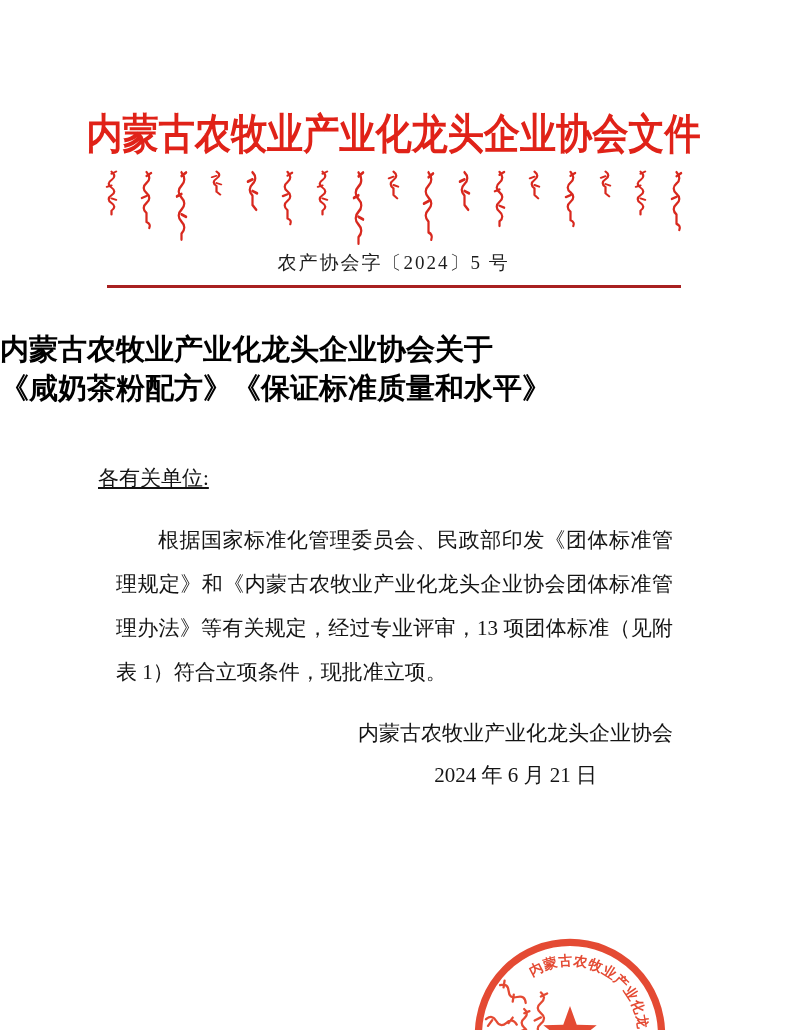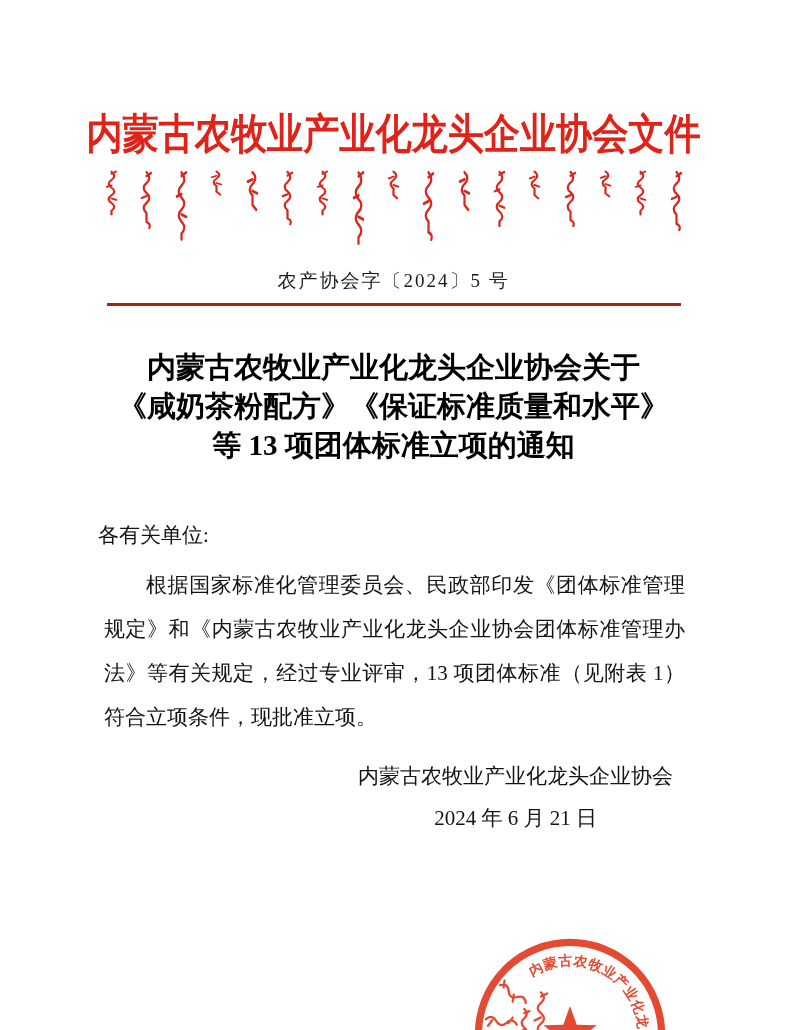--- a/index.html
+++ b/index.html
@@ -17,38 +17,38 @@
     letter-spacing:0px;
   }
   .mongolian-row{
     width:578px;margin:8px auto 0 auto;height:80px;
     display:flex;justify-content:space-between;align-items:flex-start;
   }
   .m-word{display:block;}
   .m-word svg{display:block;stroke:#d8281e;fill:none;stroke-width:2.4;stroke-linecap:round;stroke-linejoin:round;}
 
   .doc-number{
-    margin-top:18px;text-align:center;font-size:19px;letter-spacing:2px;color:#1c1c1c;
+    text-align:center;font-size:19px;letter-spacing:2px;color:#1c1c1c;
   }
   .red-line{
     width:574px;height:3px;background:#a82020;margin:9px auto 0 auto;
   }
 
   
   .notice-title{
-    margin-top:42px;text-align:center;font-size:29px;font-weight:bold;
+    margin-top:42px;text-align:left;font-size:29px;font-weight:bold;
     line-height:39px;color:#000;
   }
 
   
   .body-text{
     margin:48px 96px 0 98px;font-size:21px;line-height:44px;text-align:justify;color:#141414;
   }
-  .salutation{text-indent:0;}
-  .body-text p{margin:6px;text-indent:2em;}
+  .salutation{text-indent:0;text-decoration:underline;}
+  .body-text p{margin:18px;text-indent:2em;}
 
   
   .signature{
     width:max-content;margin:16px 114px 0 auto;text-align:center;
     font-size:21px;line-height:42px;color:#141414;position:relative;z-index:1;
   }
 
   
   .seal{
     position:absolute;left:466px;top:824px;width:208px;height:208px;
@@ -165,21 +165,20 @@
         </span>
     </div>
   </div>
 
   <div class="doc-number">农产协会字〔2024〕5 号</div>
   <div class="red-line"></div>
 
   <div class="notice-title">
     <div>内蒙古农牧业产业化龙头企业协会关于</div>
     <div>《咸奶茶粉配方》《保证标准质量和水平》</div>
-    <div>等 13 项团体标准立项的通知</div>
   </div>
 
   <div class="body-text">
     <div class="salutation">各有关单位:</div>
     <p>根据国家标准化管理委员会、民政部印发《团体标准管理规定》和《内蒙古农牧业产业化龙头企业协会团体标准管理办法》等有关规定，经过专业评审，13 项团体标准（见附表 1）符合立项条件，现批准立项。</p>
   </div>
 
   <div class="signature">
     <div>内蒙古农牧业产业化龙头企业协会</div>
     <div>2024 年 6 月 21 日</div>

